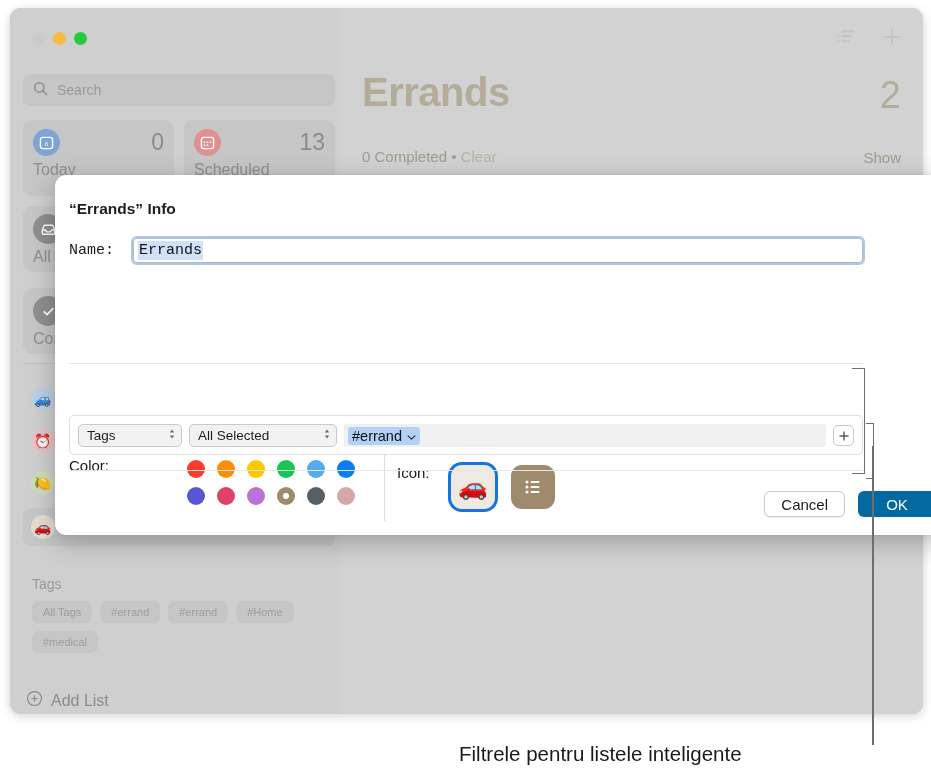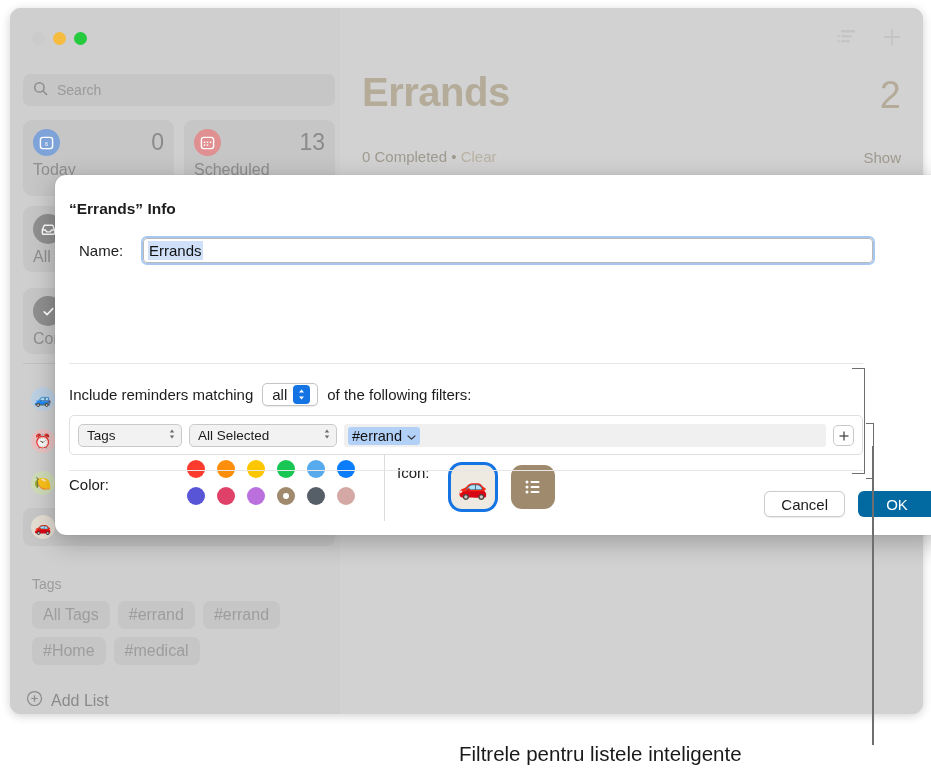--- a/index.html
+++ b/index.html
@@ -67,21 +67,21 @@
   .sep-line { position: absolute; left: 13px; width: 312px; height: 1px; background: #c0c0c0; }
 
   .list-row { position: absolute; left: 13px; width: 312px; height: 38px; display: flex; align-items: center; gap: 9px; padding: 0 8px; }
   .list-row.sel { background: #c6c6c6; border-radius: 8px; }
   .emoji-chip { width: 24px; height: 24px; border-radius: 50%; display: flex; align-items: center; justify-content: center; font-size: 14px; }
 
   .tags-head { position: absolute; left: 22px; top: 568px; font-size: 14px; color: #9b9b9b; }
   .tags-wrap { position: absolute; left: 22px; top: 593px; width: 300px; display: flex; flex-wrap: wrap; gap: 8px; }
   .tag-pill {
     background: #c6c6c6; border-radius: 7px; padding: 5px 11px;
-    font-size: 16px; color: #9d9d9d; text-align: center;
+    font-size: 11px; color: #9d9d9d; text-align: center;
   }
   .add-list { position: absolute; left: 16px; top: 682px; display: flex; align-items: center; gap: 8px; }
   .add-list-label { font-size: 16px; color: #8b8b8b; }
 
   
   .toolbar-icons { position: absolute; right: 20px; top: 18px; display: flex; gap: 22px; align-items: center; }
   .pane-title { position: absolute; left: 22px; top: 62px; font-size: 40px; font-weight: bold; color: #b4ab99; letter-spacing: -0.5px; }
   .pane-count { position: absolute; right: 22px; top: 66px; font-size: 38px; color: #b4ab99; }
   .pane-sub { position: absolute; left: 22px; top: 140px; font-size: 15px; color: #a09b90; }
   .pane-sub .clear { color: #b9b2a4; }
@@ -92,31 +92,31 @@
   
   .dialog {
     position: absolute; left: 55px; top: 175px;
     width: 895px; height: 360px;
     background: #ffffff; border-radius: 11px;
     box-shadow: 0 7px 26px rgba(0,0,0,.26), 0 0 1px rgba(0,0,0,.25);
     overflow: hidden;
   }
   .dlg-title { position: absolute; left: 14px; top: 25px; font-size: 15.5px; font-weight: bold; color: #1d1d1d; }
 
-  .row-name { position: absolute; left: 24px; top: 63px; width: 794px; display: flex; align-items: center; }
+  .row-name { position: absolute; left: 14px; top: 63px; width: 794px; display: flex; align-items: center; font-family: Liberation Mono, monospace; }
   .lbl { font-size: 15px; color: #1c1c1c; }
   .name-label { width: 64px; }
   .name-input {
     flex: 1; height: 25px; border: 1px solid #b9b9b9; border-radius: 4px;
     background: #fff; outline: 2px solid #a8c7f0; outline-offset: 0px;
     display: flex; align-items: center; padding: 0 4px;
   }
   .name-value { font-size: 15px; color: #111; background: #cfe0f8; padding: 1px 1px; }
 
-  .color-label { position: absolute; left: 14px; top: 301px; text-align: right; }
+  .color-label { position: absolute; left: 14px; top: 282px; text-align: right; }
   .swatch-area { position: absolute; left: 132px; top: 285px; width: 180px; }
   .swatch-row { display: flex; gap: 12px; margin-bottom: 9px; }
   .swatch { width: 18px; height: 18px; border-radius: 50%; position: relative; }
   .swatch.selected::after {
     content: ""; position: absolute; left: 50%; top: 50%;
     width: 6px; height: 6px; margin: -3px 0 0 -3px;
     background: #fff; border-radius: 50%;
   }
 
   .vdiv { position: absolute; left: 329px; top: 278px; width: 1px; height: 68px; background: #dcdcdc; }
@@ -374,33 +374,20 @@
               <rect x="8.5" y="5" width="9" height="2.1" rx="1"></rect>
               <rect x="8.5" y="10" width="9" height="2.1" rx="1"></rect>
               <rect x="8.5" y="15" width="9" height="2.1" rx="1"></rect>
             </g>
           </svg>
       </span>
     </div>
 
     <div class="hdiv" style="top:188px;"></div>
 
-    <div class="filter-head">
-      <span class="lbl">Include reminders matching</span>
-      <span class="popup-all">
-        <span class="pval">all</span>
-        <span class="stepper">
-          <svg width="9" height="13" viewBox="0 0 9 13">
-              <path d="M4.5 1.5L7 4.6H2z" fill="#fff"></path>
-              <path d="M4.5 11.5L2 8.4h5z" fill="#fff"></path>
-            </svg>
-        </span>
-      </span>
-      <span class="lbl">of the following filters:</span>
-    </div>
 
     <div class="filter-box">
       <div class="filter-row">
         <span class="select-ctl tags">
           <span>Tags</span>
           <span>
             <svg width="8" height="12" viewBox="0 0 8 12">
                 <path d="M4 1.5L6.2 4.4H1.8z" fill="#6b6b6b"></path>
                 <path d="M4 10.5L1.8 7.6h4.4z" fill="#6b6b6b"></path>
               </svg>

